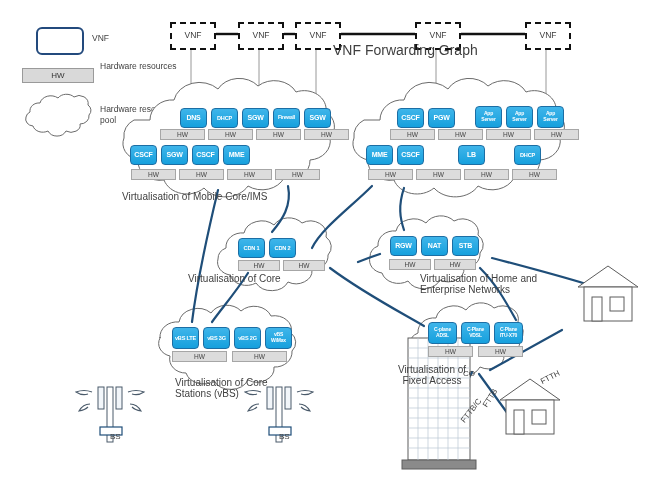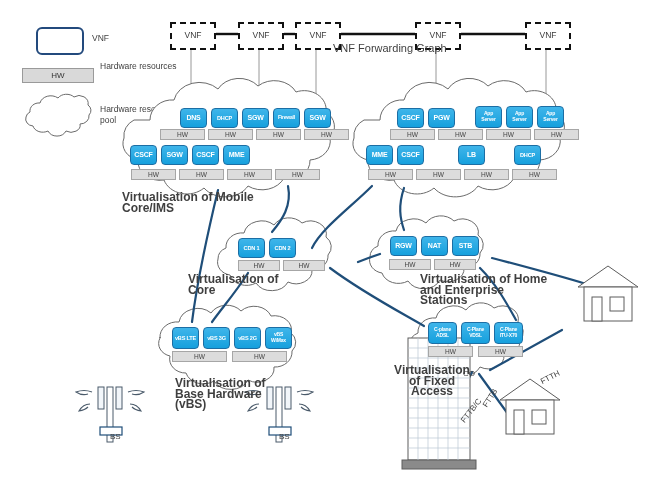--- a/index.html
+++ b/index.html
@@ -32,21 +32,21 @@
   .legend-lbl-pool{left:100px;top:104px;width:80px;}
 
   
   .vnf-node{
     position:absolute;width:42px;height:24px;
     border:2px dashed #111;background:#ffffff;
     font-size:8.5px;line-height:22px;text-align:center;color:#3a3a3a;
     z-index:7;
   }
   .fwd-label{
-    position:absolute;left:333px;top:42px;font-size:11px;color:#3f3f3f;z-index:7;
+    position:absolute;left:333px;top:42px;font-size:14px;color:#3f3f3f;z-index:7;
   }
 
   
   .fn{
     position:absolute;border:1px solid #1c6ea4;border-radius:4px;
     background:linear-gradient(#3fb5ea,#16a0dd);
     color:#ffffff;font-size:7px;font-weight:bold;text-align:center;
     display:flex;align-items:center;justify-content:center;
     line-height:7.5px;letter-spacing:-0.2px;z-index:4;
     box-sizing:border-box;overflow:hidden;padding:0 1px;
@@ -56,21 +56,21 @@
 
   
   .hw{
     position:absolute;height:11px;border:1px solid #a6a6a6;
     background:#dcdcdc;color:#444;font-size:6.6px;line-height:10px;
     text-align:center;z-index:3;box-sizing:border-box;
   }
 
   
   .cap{
-    position:absolute;font-size:12px;color:#3f3f3f;line-height:10.5px;z-index:6;font-weight:bold;
+    position:absolute;font-size:10px;color:#3f3f3f;line-height:10.5px;z-index:6;
   }
 
   
   .nlabel{position:absolute;font-size:8px;color:#3f3f3f;z-index:7;}
   .rot1{transform:rotate(-52deg);transform-origin:left top;}
   .rot2{transform:rotate(-57deg);transform-origin:left top;}
   .rot3{transform:rotate(-27deg);transform-origin:left top;}
 </style>
 </head>
 <body>
@@ -301,28 +301,28 @@
       <div class="fn small" style="left: 238px; top: 238px; width: 27px; height: 20px;">CDN 1</div>
       <div class="fn small" style="left: 269px; top: 238px; width: 27px; height: 20px;">CDN 2</div>
       <div class="hw" style="left: 238px; top: 260px; width: 42px;">HW</div>
       <div class="hw" style="left: 283px; top: 260px; width: 42px;">HW</div>
       <div class="cap" style="left: 188px; top: 274px; width: 120px;">Virtualisation of Core</div>
       <div class="fn" style="left: 390px; top: 236px; width: 27px; height: 20px;">RGW</div>
       <div class="fn" style="left: 421px; top: 236px; width: 27px; height: 20px;">NAT</div>
       <div class="fn" style="left: 452px; top: 236px; width: 27px; height: 20px;">STB</div>
       <div class="hw" style="left: 389px; top: 259px; width: 42px;">HW</div>
       <div class="hw" style="left: 434px; top: 259px; width: 42px;">HW</div>
-      <div class="cap" style="left: 420px; top: 274px; width: 130px;">Virtualisation of Home and Enterprise Stations</div>
+      <div class="cap" style="left: 420px; top: 274px; width: 130px;">Virtualisation of Home and Enterprise Networks</div>
       <div class="fn small" style="left: 172px; top: 327px; width: 27px; height: 22px;">vBS LTE</div>
       <div class="fn small" style="left: 203px; top: 327px; width: 27px; height: 22px;">vBS 3G</div>
       <div class="fn small" style="left: 234px; top: 327px; width: 27px; height: 22px;">vBS 2G</div>
       <div class="fn tiny" style="left: 265px; top: 327px; width: 27px; height: 22px;">vBS WiMax</div>
       <div class="hw" style="left: 172px; top: 351px; width: 55px;">HW</div>
       <div class="hw" style="left: 232px; top: 351px; width: 55px;">HW</div>
-      <div class="cap" style="left: 175px; top: 378px; width: 110px;">Virtualisation of Base Hardware (vBS)</div>
+      <div class="cap" style="left: 175px; top: 378px; width: 110px;">Virtualisation of Core Stations (vBS)</div>
       <div class="fn tiny" style="left: 428px; top: 322px; width: 29px; height: 22px;">C-plane ADSL</div>
       <div class="fn tiny" style="left: 461px; top: 322px; width: 29px; height: 22px;">C-Plane VDSL</div>
       <div class="fn tiny" style="left: 494px; top: 322px; width: 29px; height: 22px;">C-Plane ITU-X70</div>
       <div class="hw" style="left: 428px; top: 346px; width: 45px;">HW</div>
       <div class="hw" style="left: 478px; top: 346px; width: 45px;">HW</div>
       <div class="cap" style="left: 392px; top: 365px; width: 80px; text-align: center;">Virtualisation of Fixed Access</div>
     </div>
   <div id="access-labels">
       <div class="nlabel" style="left: 110px; top: 432px;">BS</div>
       <div class="nlabel" style="left: 279px; top: 432px;">BS</div>

